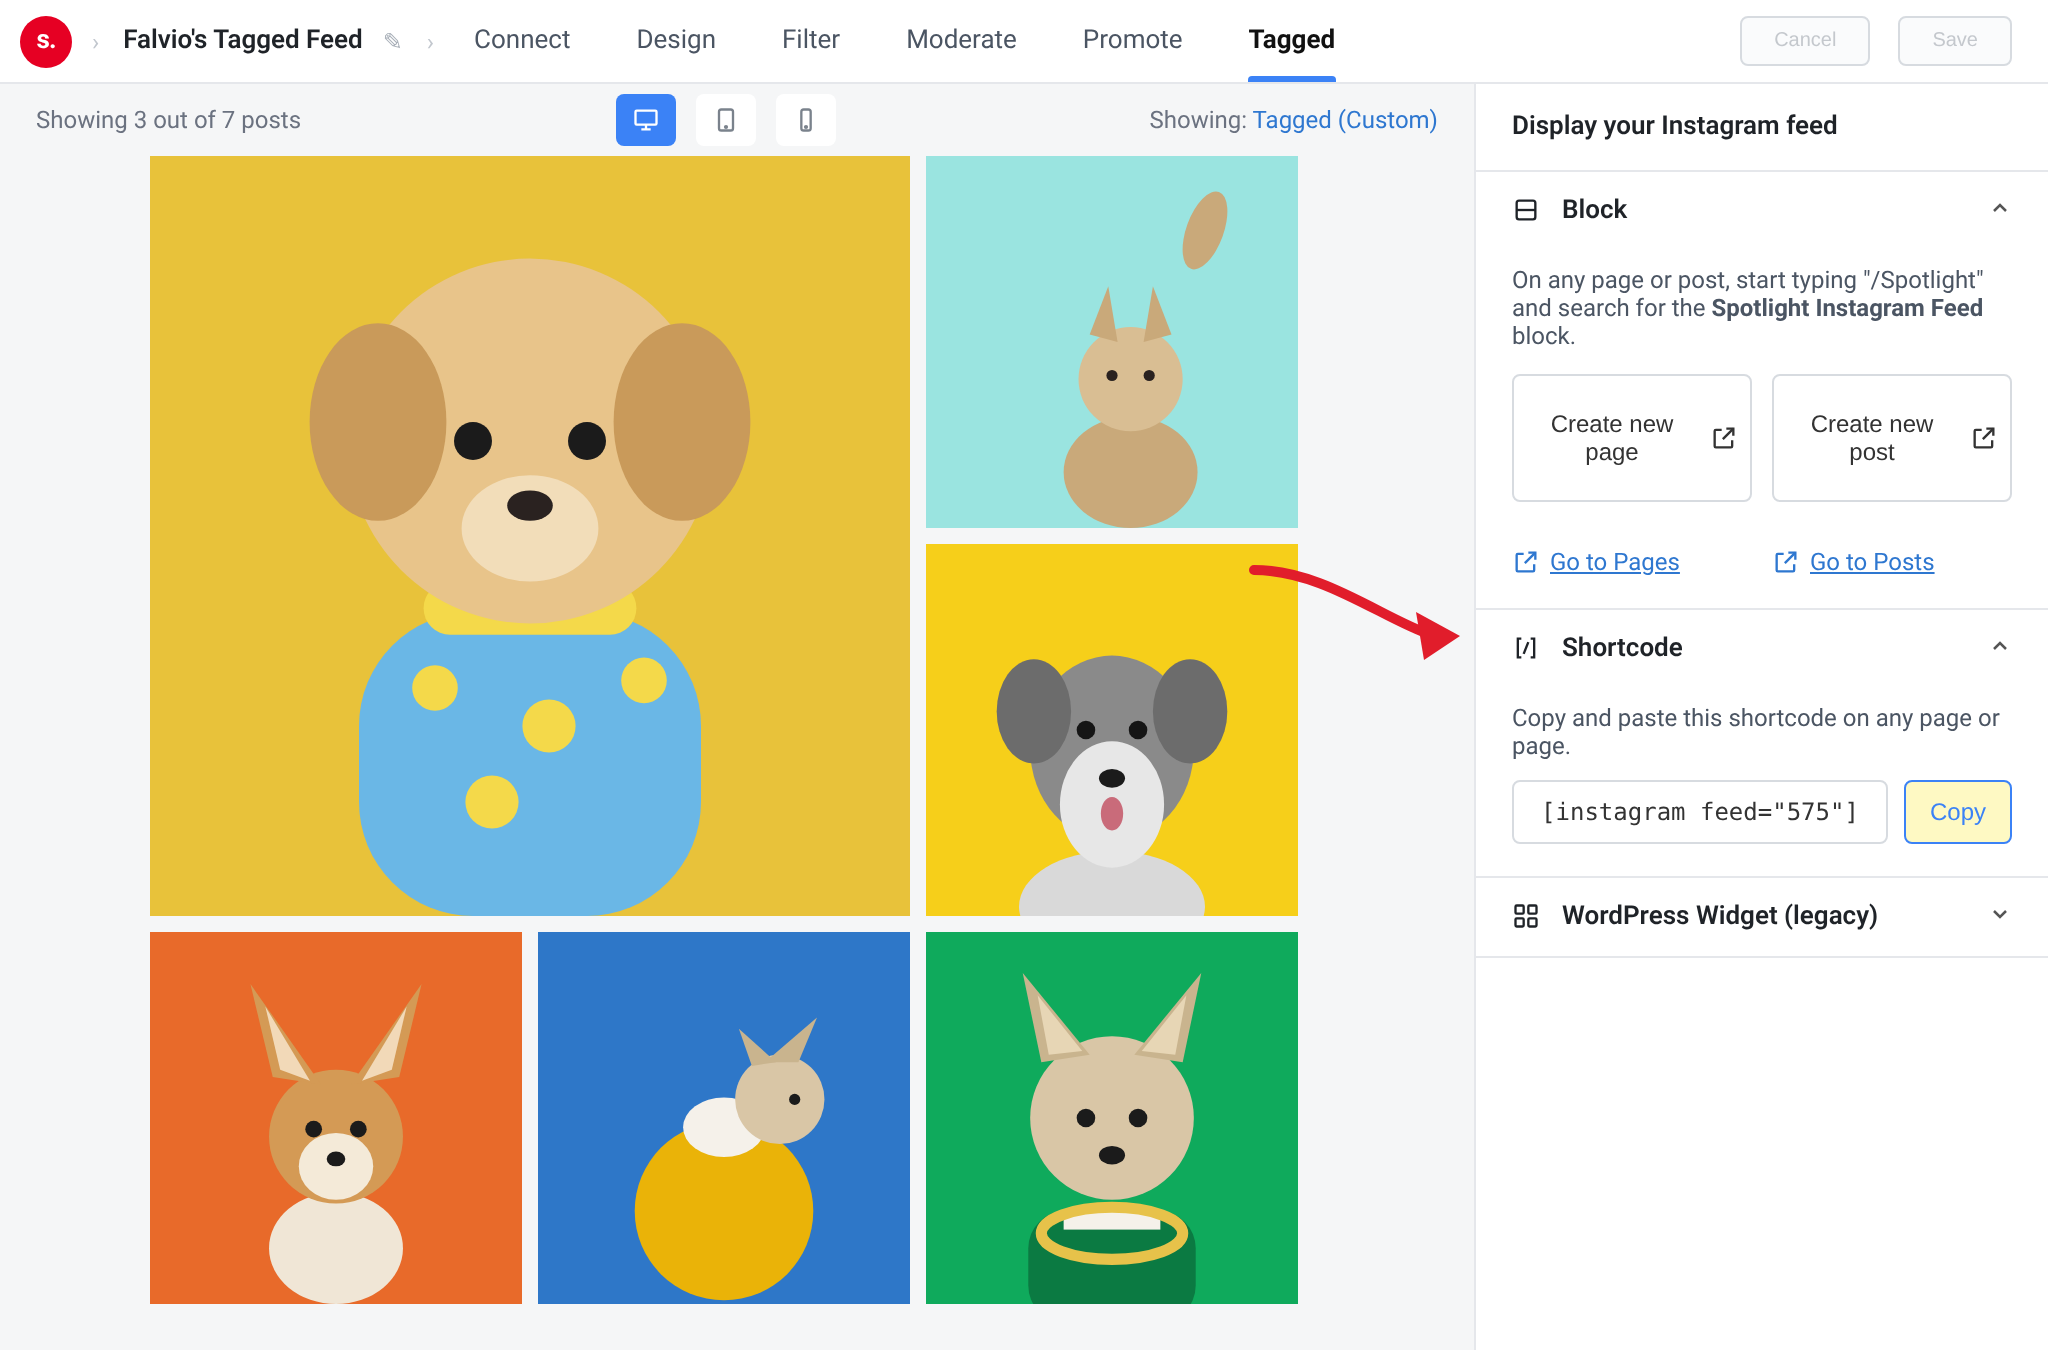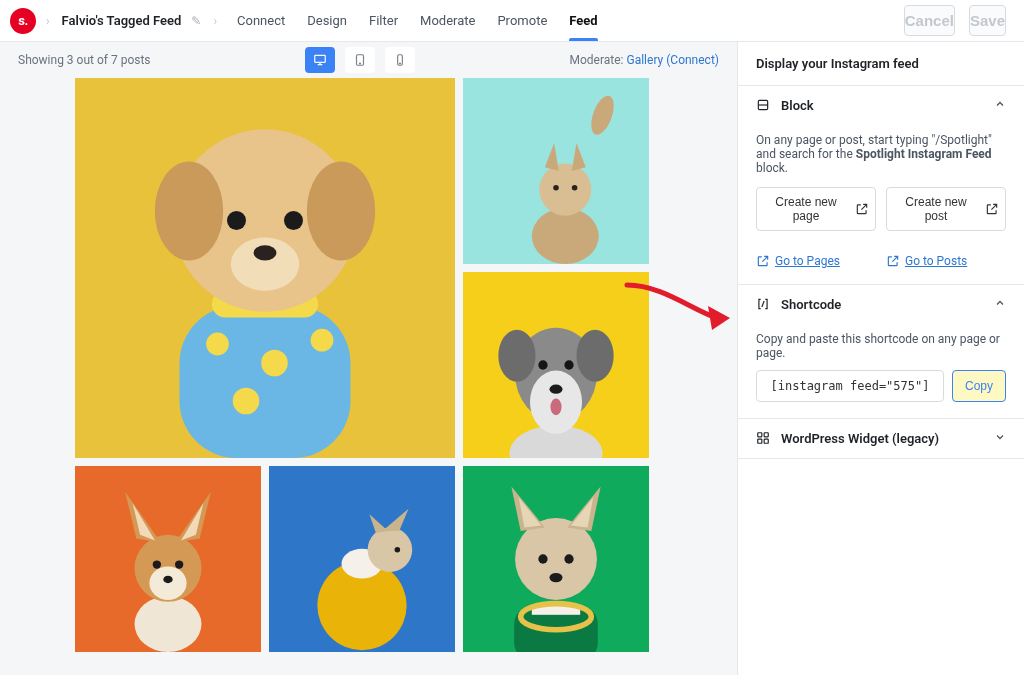--- a/index.html
+++ b/index.html
@@ -28,31 +28,31 @@
     border-bottom:1px solid var(--border);padding:0 18px 0 10px;gap:6px;
   }
   .logo{
     width:26px;height:26px;border-radius:50%;background:var(--brand);
     display:flex;align-items:center;justify-content:center;
     color:#fff;font-weight:700;font-size:13px;letter-spacing:-0.5px;
   }
   .chev{color:#c2c7ce;font-size:12px;padding:0 4px;}
   .feed-name{font-weight:600;padding:0 2px;}
   .pencil{color:#a8afb8;font-size:12px;padding:0 2px;}
-  .tabs{display:flex;gap:22px;margin-left:10px;}
+  .tabs{display:flex;gap:33px;margin-left:10px;}
   .tab{color:#4b5563;font-size:13px;cursor:pointer;padding:12px 0;}
   .tab.active{color:#111;font-weight:700;position:relative;}
   .tab.active::after{
     content:"";position:absolute;left:0;right:0;bottom:-1px;height:3px;
     background:var(--accent);border-radius:2px 2px 0 0;
   }
   .spacer{flex:1;}
   .hbtn{
     border:1px solid var(--border-dark);background:#fff;border-radius:4px;
-    padding:6px 0;font-size:15px;color:#555;cursor:pointer;font-weight:bold;
+    padding:6px 16px;font-size:10px;color:#555;cursor:pointer;
   }
   .hbtn.disabled{color:#c4c8cd;background:#fafbfc;cursor:default;}
   .hbtn + .hbtn{margin-left:8px;}
 
   
   .app{display:flex;height:calc(100% - 42px);}
   .canvas{flex:1;background:var(--bg);border-right:1px solid var(--border);display:flex;flex-direction:column;min-width:0;}
   .sidebar{width:286px;background:#fff;display:flex;flex-direction:column;overflow:auto;}
 
   
@@ -91,21 +91,21 @@
   .panel-hd{
     display:flex;gap:10px;padding:12px 18px;cursor:pointer;
     font-weight:600;font-size:13px;
   }
   .panel-hd .caret{margin-left:auto;color:#555;font-size:12px;}
   .panel-body{padding:0 18px 16px;font-size:12px;color:#4b5563;}
   .panel-body p{margin:8px 0;}
   .btn-row{display:flex;gap:10px;margin-top:12px;}
   .sq-btn{
     flex:1;border:1px solid var(--border-dark);background:#fff;border-radius:4px;
-    padding:7px 6px;font-size:12px;color:#333;cursor:pointer;
+    padding:17px 6px;font-size:12px;color:#333;cursor:pointer;
     display:flex;align-items:center;justify-content:center;gap:6px;
   }
   .link-row{display:flex;gap:10px;margin-top:23px;}
   .link-half{flex:1;display:flex;align-items:center;gap:5px;color:var(--link);font-size:12px;cursor:pointer;}
   .link-half span{text-decoration:underline;}
 
   .code-row{display:flex;gap:8px;margin-top:10px;}
   .code-box{
     flex:1;border:1px solid var(--border-dark);background:#fff;border-radius:4px;
     font-family:ui-monospace,Menlo,Consolas,monospace;font-size:12px;
@@ -129,21 +129,21 @@
   <span class="feed-name">Falvio's Tagged Feed</span>
   <span class="pencil">✎</span>
   <span class="chev">›</span>
 
   <div class="tabs">
     <div class="tab">Connect</div>
     <div class="tab">Design</div>
     <div class="tab">Filter</div>
     <div class="tab">Moderate</div>
     <div class="tab">Promote</div>
-    <div class="tab active">Feed</div>
+    <div class="tab active">Tagged</div>
   </div>
 
   <div class="spacer"></div>
   <button class="hbtn disabled">Cancel</button>
   <button class="hbtn disabled">Save</button>
 </div>
 
 <div class="app">
 
   <div class="canvas">
@@ -169,21 +169,21 @@
         <div class="dev-btn">
           <span class="ico">
             <svg viewBox="0 0 24 24" fill="none" stroke="currentColor" stroke-width="2">
                 <rect x="8" y="3" width="8" height="18" rx="2"></rect>
                 <circle cx="12" cy="18" r="0.8" fill="currentColor"></circle>
               </svg>
           </span>
         </div>
       </div>
       <span class="tmpl">
-        <span>Moderate: </span><a href="#">Gallery (Connect)</a>
+        <span>Showing: </span><a href="#">Tagged (Custom)</a>
       </span>
     </div>
 
     <div class="grid-wrap">
       <div class="grid">
 
         <div class="tile big">
           <svg viewBox="0 0 200 200" preserveAspectRatio="xMidYMid slice">
             <rect width="200" height="200" fill="#e8c23a"></rect>
 

